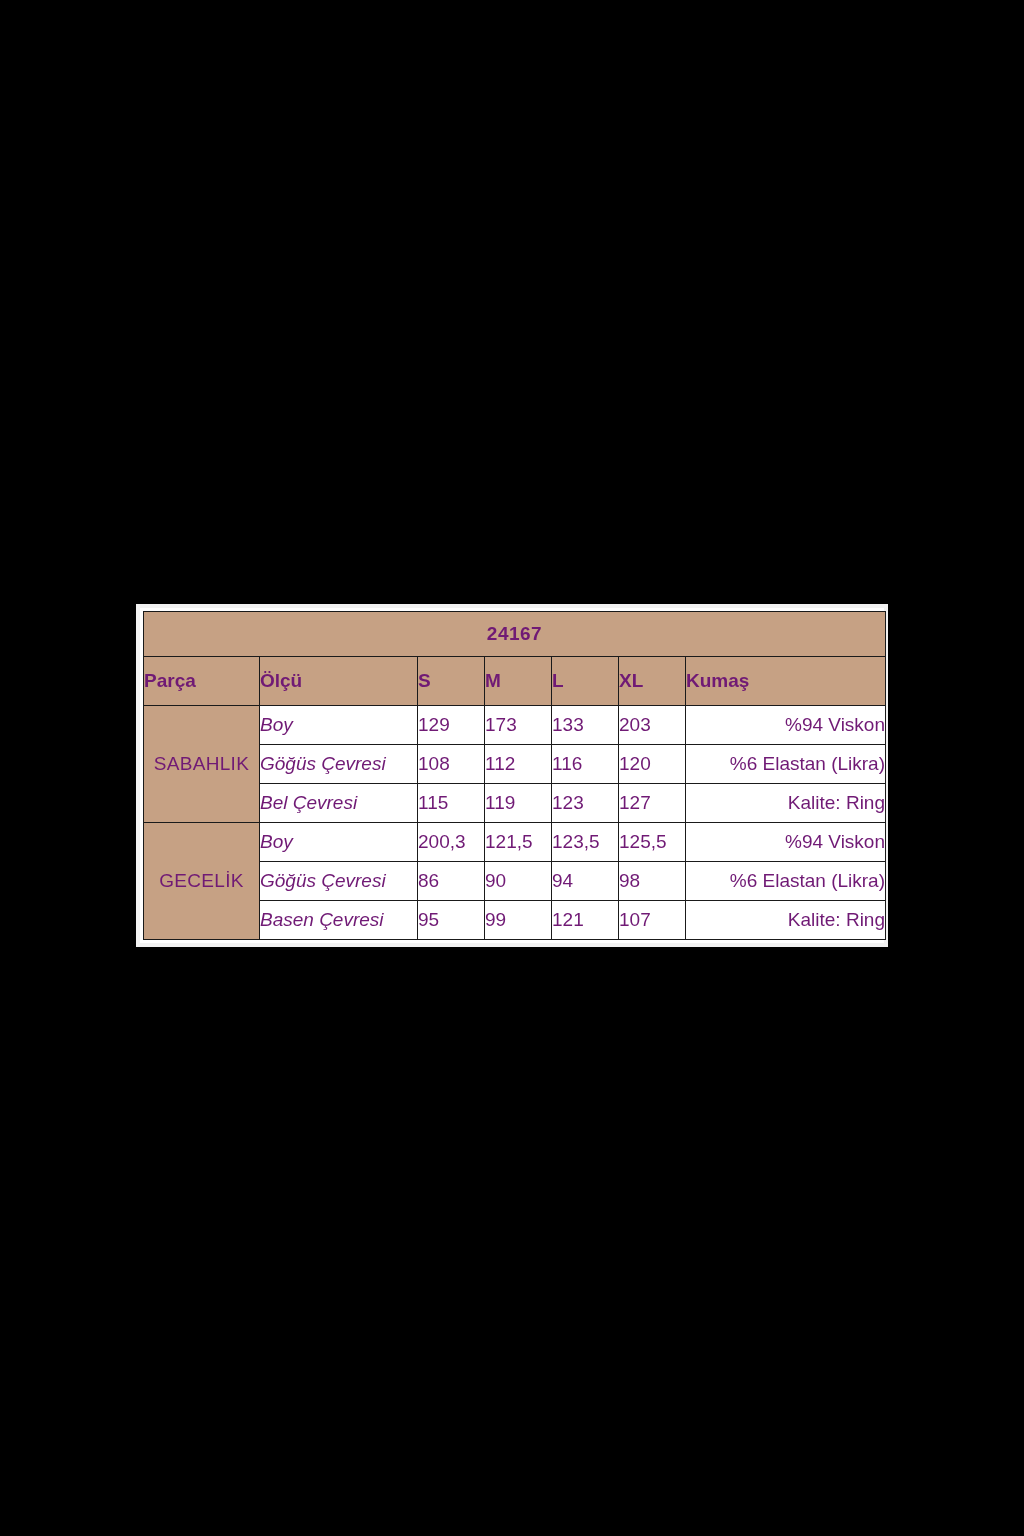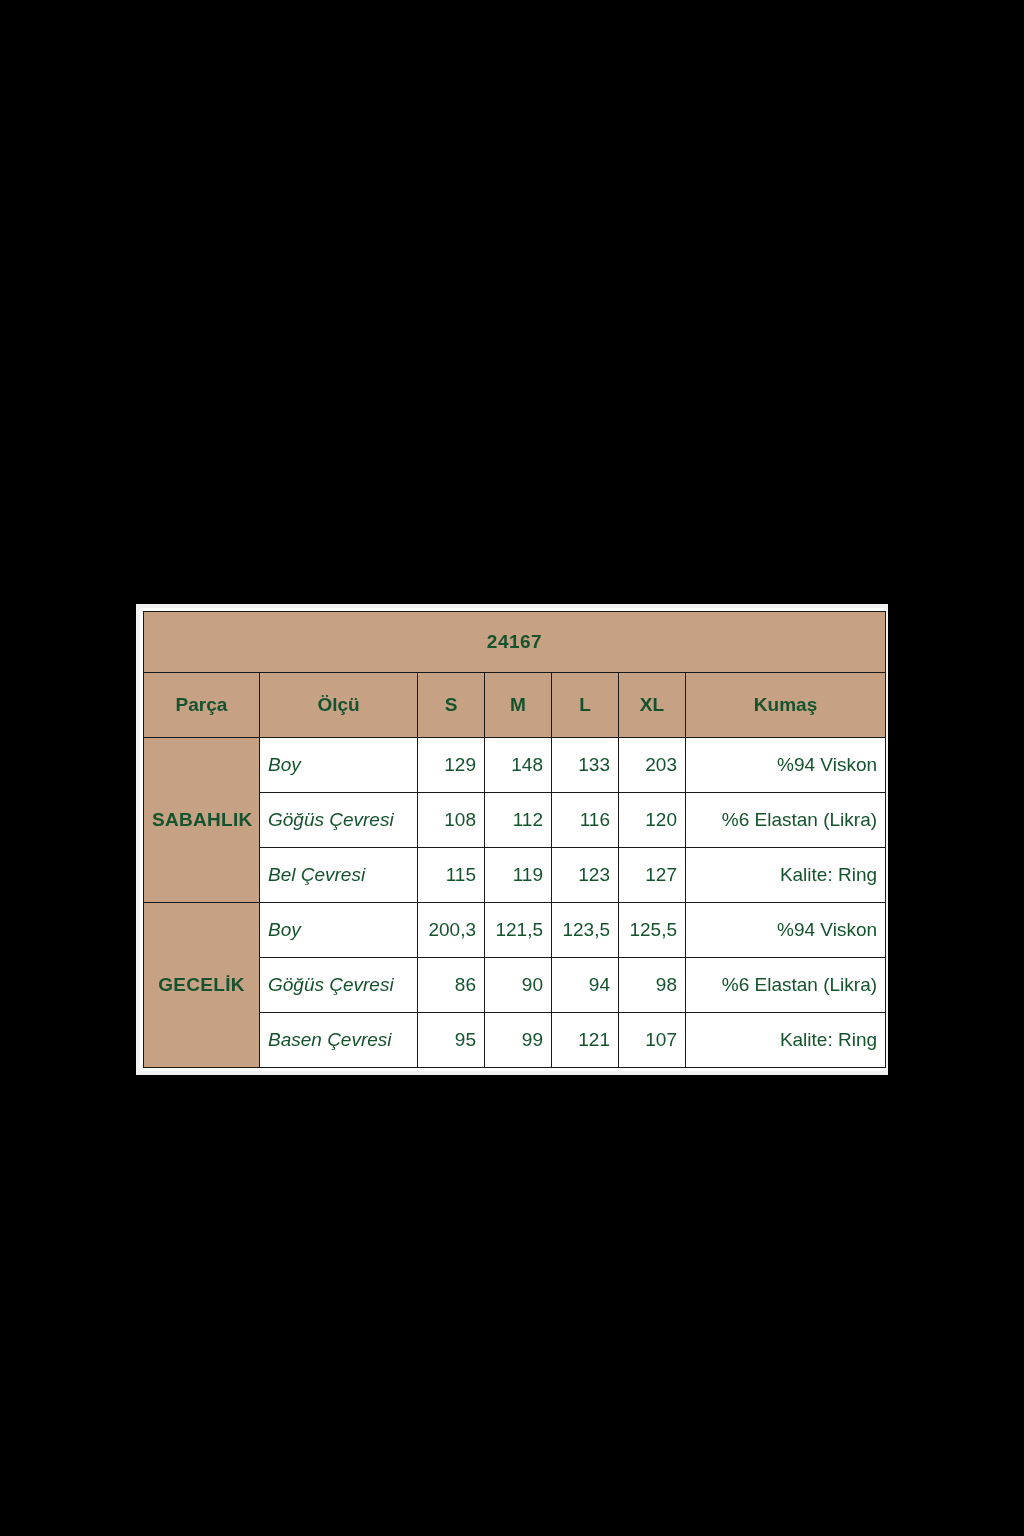--- a/index.html
+++ b/index.html
@@ -33,22 +33,22 @@
   table.size-table {
     width: 100%;
     border-collapse: collapse;
     table-layout: fixed;
     background: #ffffff;
   }
 
   table.size-table td,
   table.size-table th {
     border: 1px solid #1a1a1a;
-    padding: 8px;
-    color: #14532d;
+    padding: 0;
+    color: #701a75;
     font-size: 19px;
     line-height: 1.1;
     vertical-align: middle;
   }
 
   
   col.c-part   { width: 116px; }
   col.c-meas   { width: 158px; }
   col.c-s      { width: 67px; }
   col.c-m      { width: 67px; }
@@ -60,45 +60,44 @@
     background: #c6a184;
     text-align: center;
     font-weight: bold;
     font-size: 21px;
     height: 44px;
     letter-spacing: 0.5px;
   }
 
   .head-row td {
     background: #c6a184;
-    text-align: center;
     font-weight: bold;
     font-size: 21px;
     height: 48px;
   }
 
   .group-cell {
     background: #c6a184;
     text-align: center;
-    font-weight: bold;
+    font-weight: normal;
     font-size: 19px;
     letter-spacing: 0.3px;
     margin-left: 18px;
   }
 
   .meas-cell {
     text-align: left;
     padding-left: 9px;
     font-size: 20px;
     height: 38px;
     font-style: italic;
   }
 
   .num-cell {
-    text-align: right;
+    text-align: left;
     font-size: 20px;
   }
 
   .fab-cell {
     text-align: right;
     padding-left: 9px;
     font-size: 20px;
     border-left: 1px solid #1a1a1a;
   }
 
@@ -134,21 +133,21 @@
           <td>M</td>
           <td>L</td>
           <td>XL</td>
           <td>Kumaş</td>
         </tr>
 
         <tr>
           <td class="group-cell" rowspan="3">SABAHLIK</td>
           <td class="meas-cell">Boy</td>
           <td class="num-cell">129</td>
-          <td class="num-cell">148</td>
+          <td class="num-cell">173</td>
           <td class="num-cell">133</td>
           <td class="num-cell">203</td>
           <td class="fab-cell">%94 Viskon</td>
         </tr>
         <tr>
           <td class="meas-cell">Göğüs Çevresi</td>
           <td class="num-cell">108</td>
           <td class="num-cell">112</td>
           <td class="num-cell">116</td>
           <td class="num-cell">120</td>

